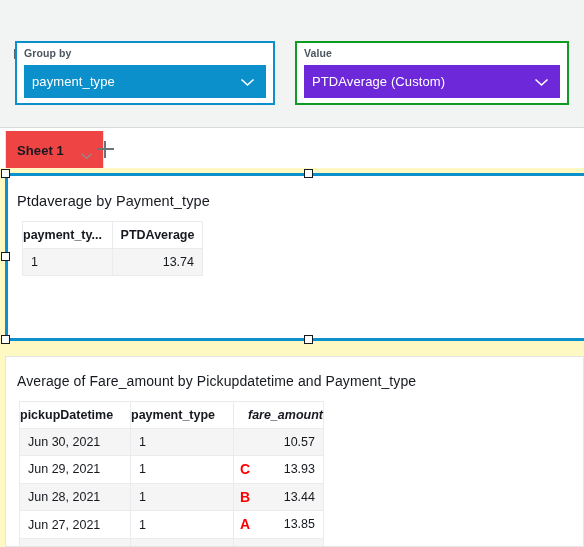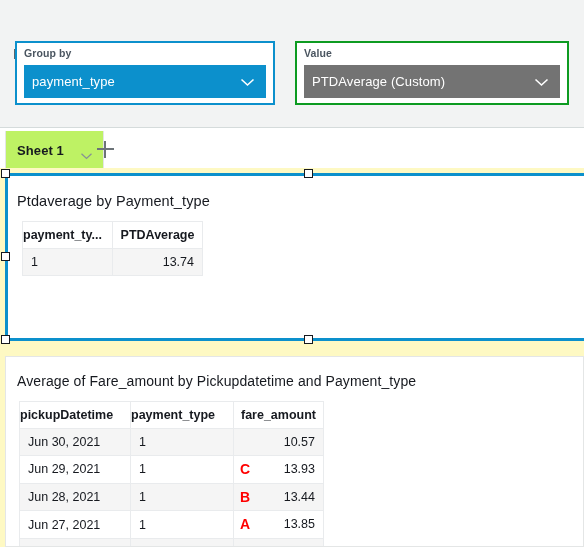--- a/index.html
+++ b/index.html
@@ -48,21 +48,21 @@
   }
   .field-pill {
     position: absolute;
     left: 7px; right: 7px;
     top: 22px; height: 33px;
     display: flex;
     align-items: center;
     padding: 0 8px;
   }
   #pill-group-by { background: #0c90cc; }
-  #pill-value    { background: #737373; }
+  #pill-value    { background: #6d28d9; }
 
   .field-pill-text {
     flex: 1;
     color: #ffffff;
     font-size: 13px;
     letter-spacing: 0.1px;
     white-space: nowrap;
     overflow: hidden;
   }
   .chev-down {
@@ -80,21 +80,21 @@
     background: #ffffff;
     border-top: 1px solid #d5dbdb;
   }
   #sheet-tab {
     position: absolute;
     left: 5px; top: 3px;
     height: 38px;
     display: flex;
     align-items: center;
     padding: 0 10px 0 11px;
-    background: #bef264;
+    background: #ef4444;
     border-left: 1px solid #e3e5e5;
     border-right: 1px solid #e3e5e5;
     gap: 9px;
   }
   #sheet-tab-label {
     font-size: 13px;
     font-weight: bold;
     color: #16191f;
     letter-spacing: 0.1px;
   }
@@ -218,21 +218,21 @@
     font-size: 14px;
     color: #16191f;
     letter-spacing: 0.1px;
     white-space: nowrap;
   }
   #detail-table {
     left: 13px; top: 44px;
   }
   #detail-table th:nth-child(1), #detail-table td:nth-child(1) { width: 111px; text-align: left; }
   #detail-table th:nth-child(2), #detail-table td:nth-child(2) { width: 103px; text-align: left; }
-  #detail-table th:nth-child(3) { width: 90px; text-align: center; }
+  #detail-table th:nth-child(3) { width: 90px; text-align: right; font-style: italic; }
   #detail-table td:nth-child(3) { width: 90px; text-align: right; }
   #detail-table tr:nth-child(odd) td  { background: #f5f5f5; }
   #detail-table tr:nth-child(even) td { background: #ffffff; }
 
   .marker {
     color: #ff0000;
     font-weight: bold;
     font-size: 14px;
     float: left;
     margin-left: -2px;

